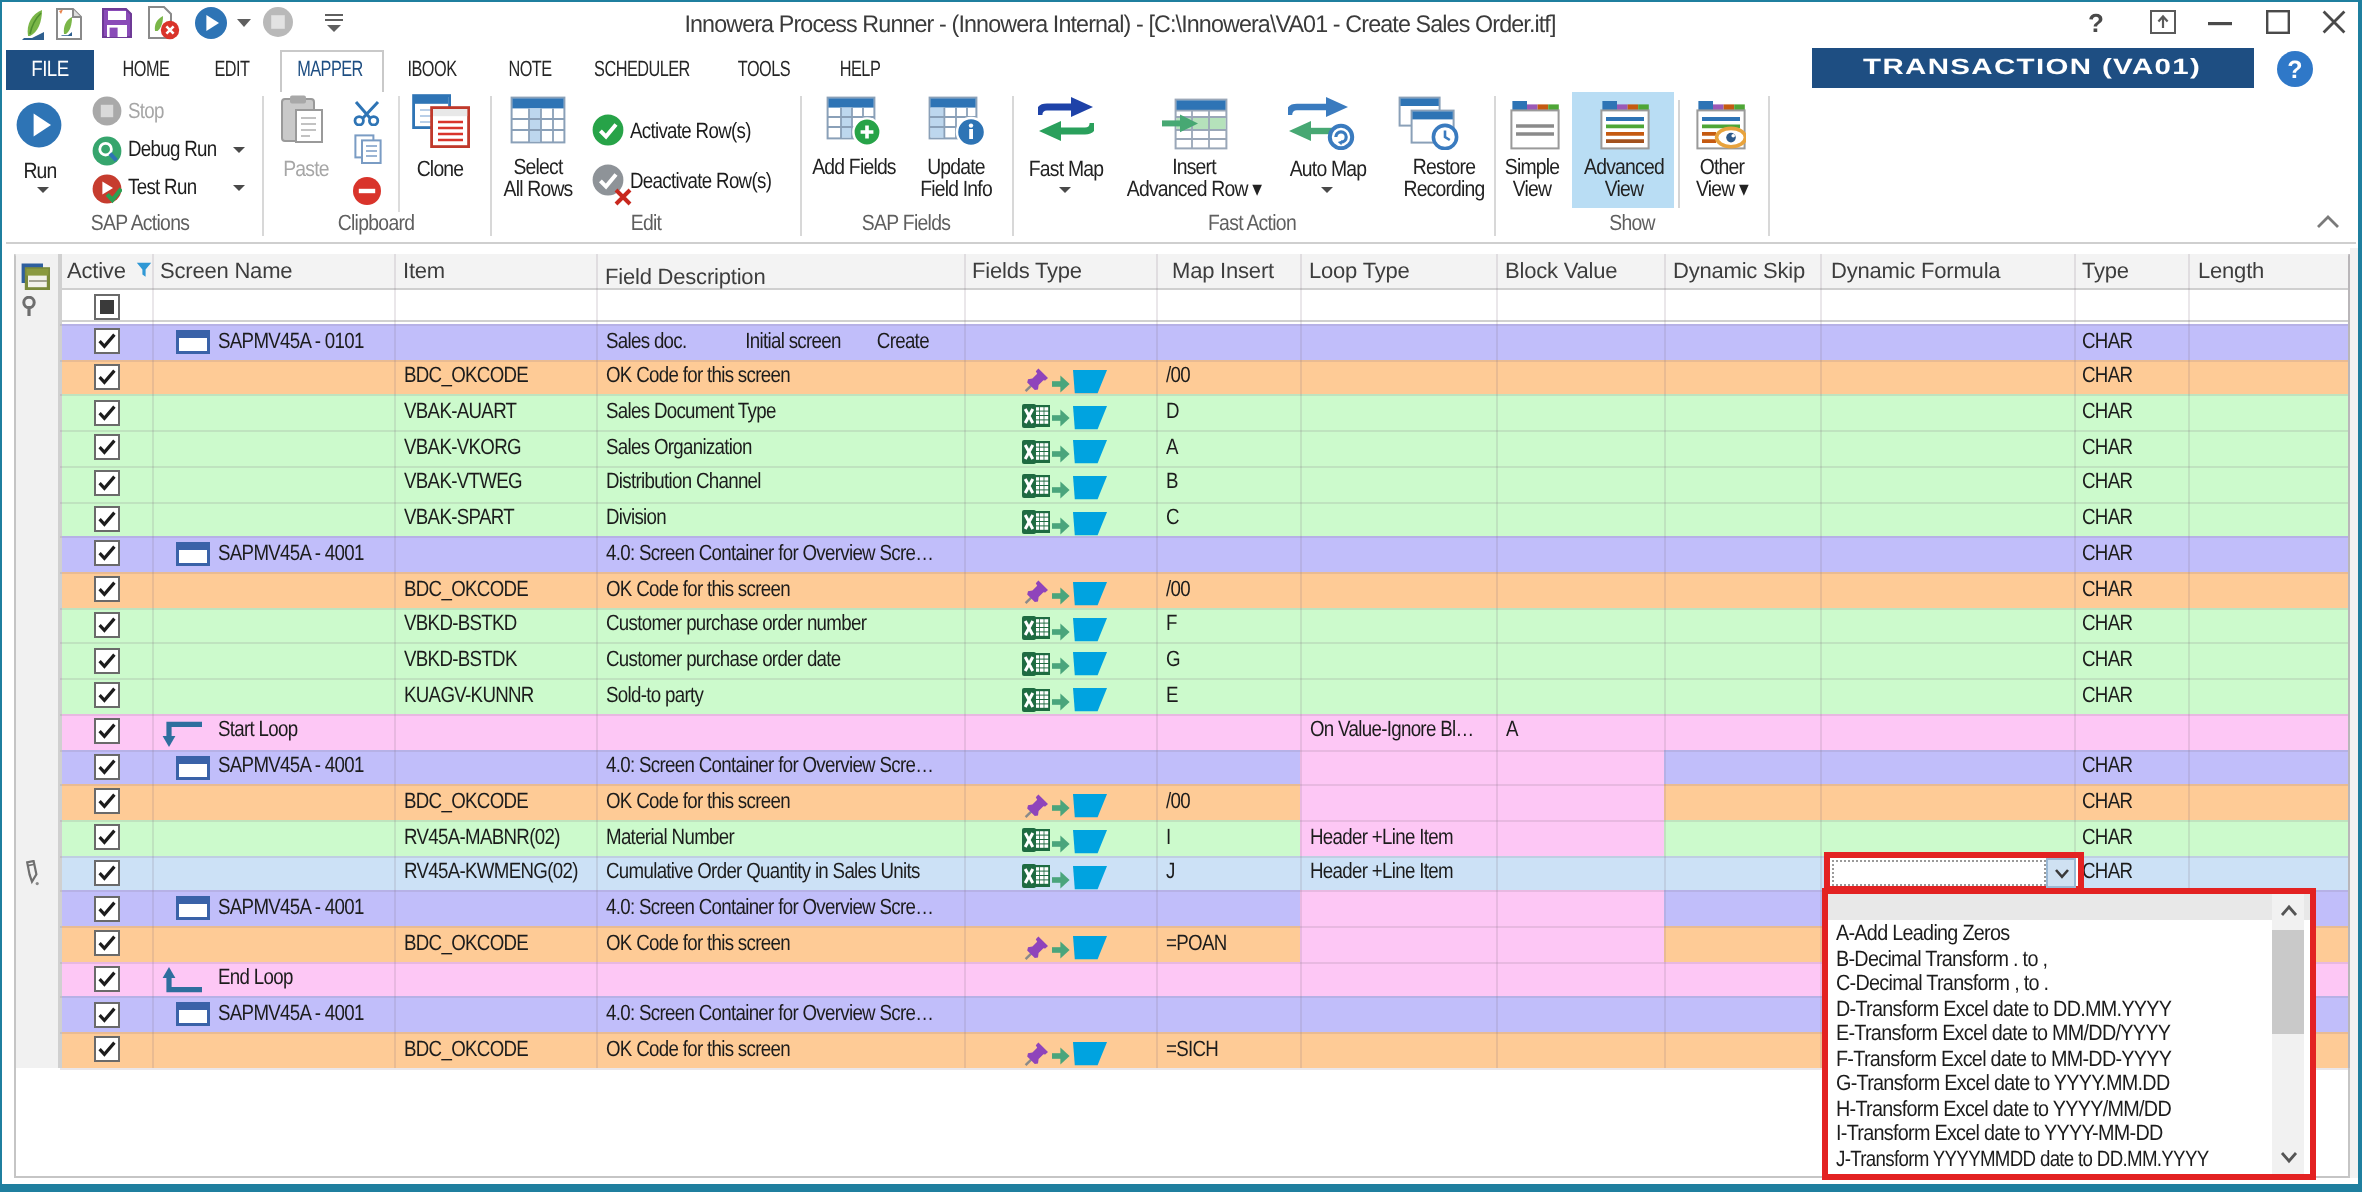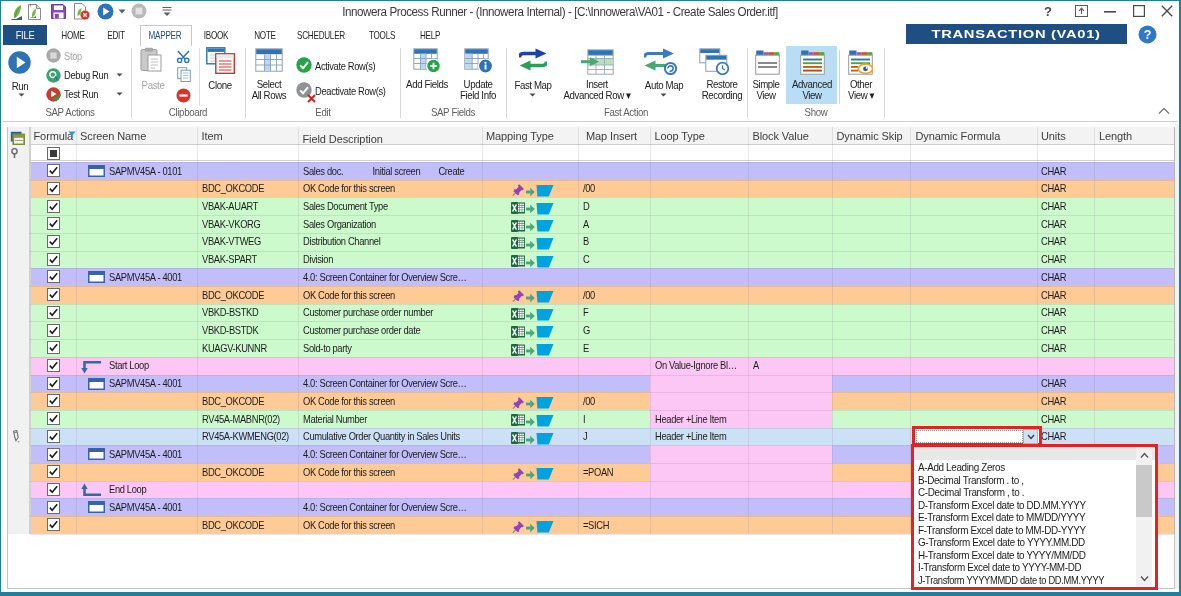--- a/index.html
+++ b/index.html
@@ -287,31 +287,31 @@
 <div class="rt" style="left:806px;top:90px;width:110px">View ▾</div>
 <div class="ab" style="left:1175px;top:124px;width:4px;height:465px;background:#f2f2f2"></div>
 <div class="ab" style="left:7px;top:127px;width:1168px;height:462px;border:1px solid #c5c5c5;border-top:1px solid #d9d9d9;background:#fff"></div>
 <div class="ab" style="left:8px;top:127px;width:1166px;height:17.5px;background:#f3f3f3;border-bottom:1px solid #cfcfcf"></div>
 <svg style="position:absolute;left:10px;top:131px" width="15" height="14" viewBox="0 0 15 14">
     <path d="M0.8 0.8 L11.5 0.8 L11.5 4 L4 4 L4 10.5 L0.8 10.5 Z" fill="#2e5f9e"></path>
     <rect x="3.2" y="3.4" width="11" height="10" fill="#f2f2ea" stroke="#7a8a3a" stroke-width="1.6"></rect>
     <rect x="3.2" y="3.4" width="11" height="3.4" fill="#8a9a3e"></rect>
     <path d="M4.5 9.5 H13.5" stroke="#9a9a8a" stroke-width="0.9"></path>
   </svg>
-<div class="ht" style="left:33.5px;top:129.7px">Formula</div>
+<div class="ht" style="left:33.5px;top:129.7px">Active</div>
 <div class="ht" style="left:80px;top:129.7px">Screen Name</div>
 <div class="ht" style="left:201.5px;top:129.7px">Item</div>
 <div class="ht" style="left:302.5px;top:133px">Field Description</div>
-<div class="ht" style="left:486px;top:129.7px">Mapping Type</div>
+<div class="ht" style="left:486px;top:129.7px">Fields Type</div>
 <div class="ht" style="left:586px;top:129.7px">Map Insert</div>
 <div class="ht" style="left:654.5px;top:129.7px">Loop Type</div>
 <div class="ht" style="left:752.5px;top:129.7px">Block Value</div>
 <div class="ht" style="left:836.5px;top:129.7px">Dynamic Skip</div>
 <div class="ht" style="left:915.5px;top:129.7px">Dynamic Formula</div>
-<div class="ht" style="left:1041px;top:129.7px">Units</div>
+<div class="ht" style="left:1041px;top:129.7px">Type</div>
 <div class="ht" style="left:1099px;top:129.7px">Length</div>
 <svg style="position:absolute;left:67.5px;top:131px" width="8" height="8" viewBox="0 0 8 8">
     <path d="M0.4 0.4 L7.6 0.4 L4.8 3.8 L4.8 7.4 L3.2 6.3 L3.2 3.8 Z" fill="#2f98d5"></path>
   </svg>
 <div class="ab" style="left:8px;top:144.5px;width:1166px;height:16px;background:#fff;border-bottom:1.5px solid #d0d0d0"></div>
 <svg style="position:absolute;left:47px;top:146.5px" width="13" height="13" viewBox="0 0 13 13">
     <rect x="0.5" y="0.5" width="12" height="12" fill="#fff" stroke="#6a6a6a"></rect>
     <rect x="3" y="3" width="7" height="7" fill="#3a3a3a"></rect>
   </svg>
 <div class="ab" style="left:8px;top:127px;width:22px;height:406.91px;background:#f1f1f1;border-right:1px solid #d0d0d0"></div>

